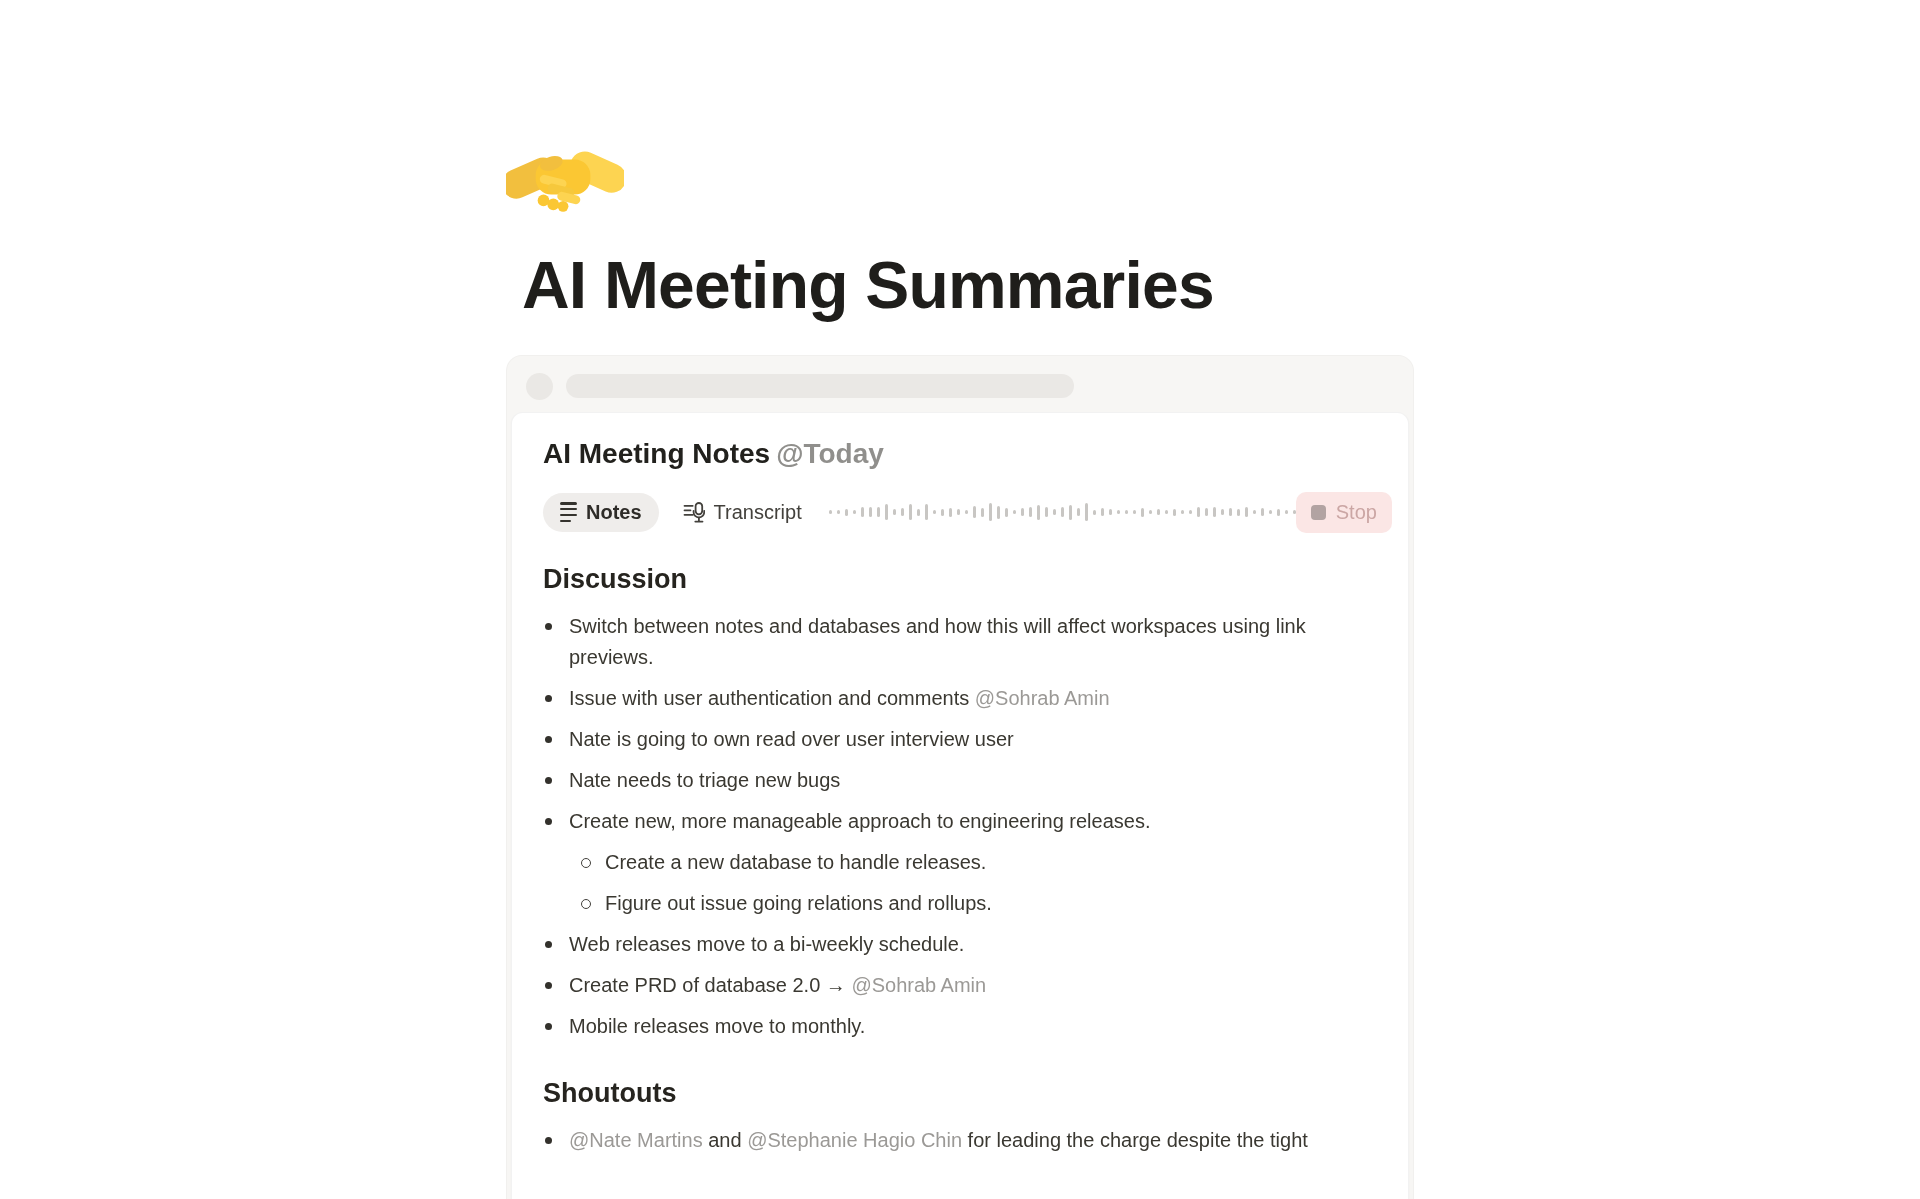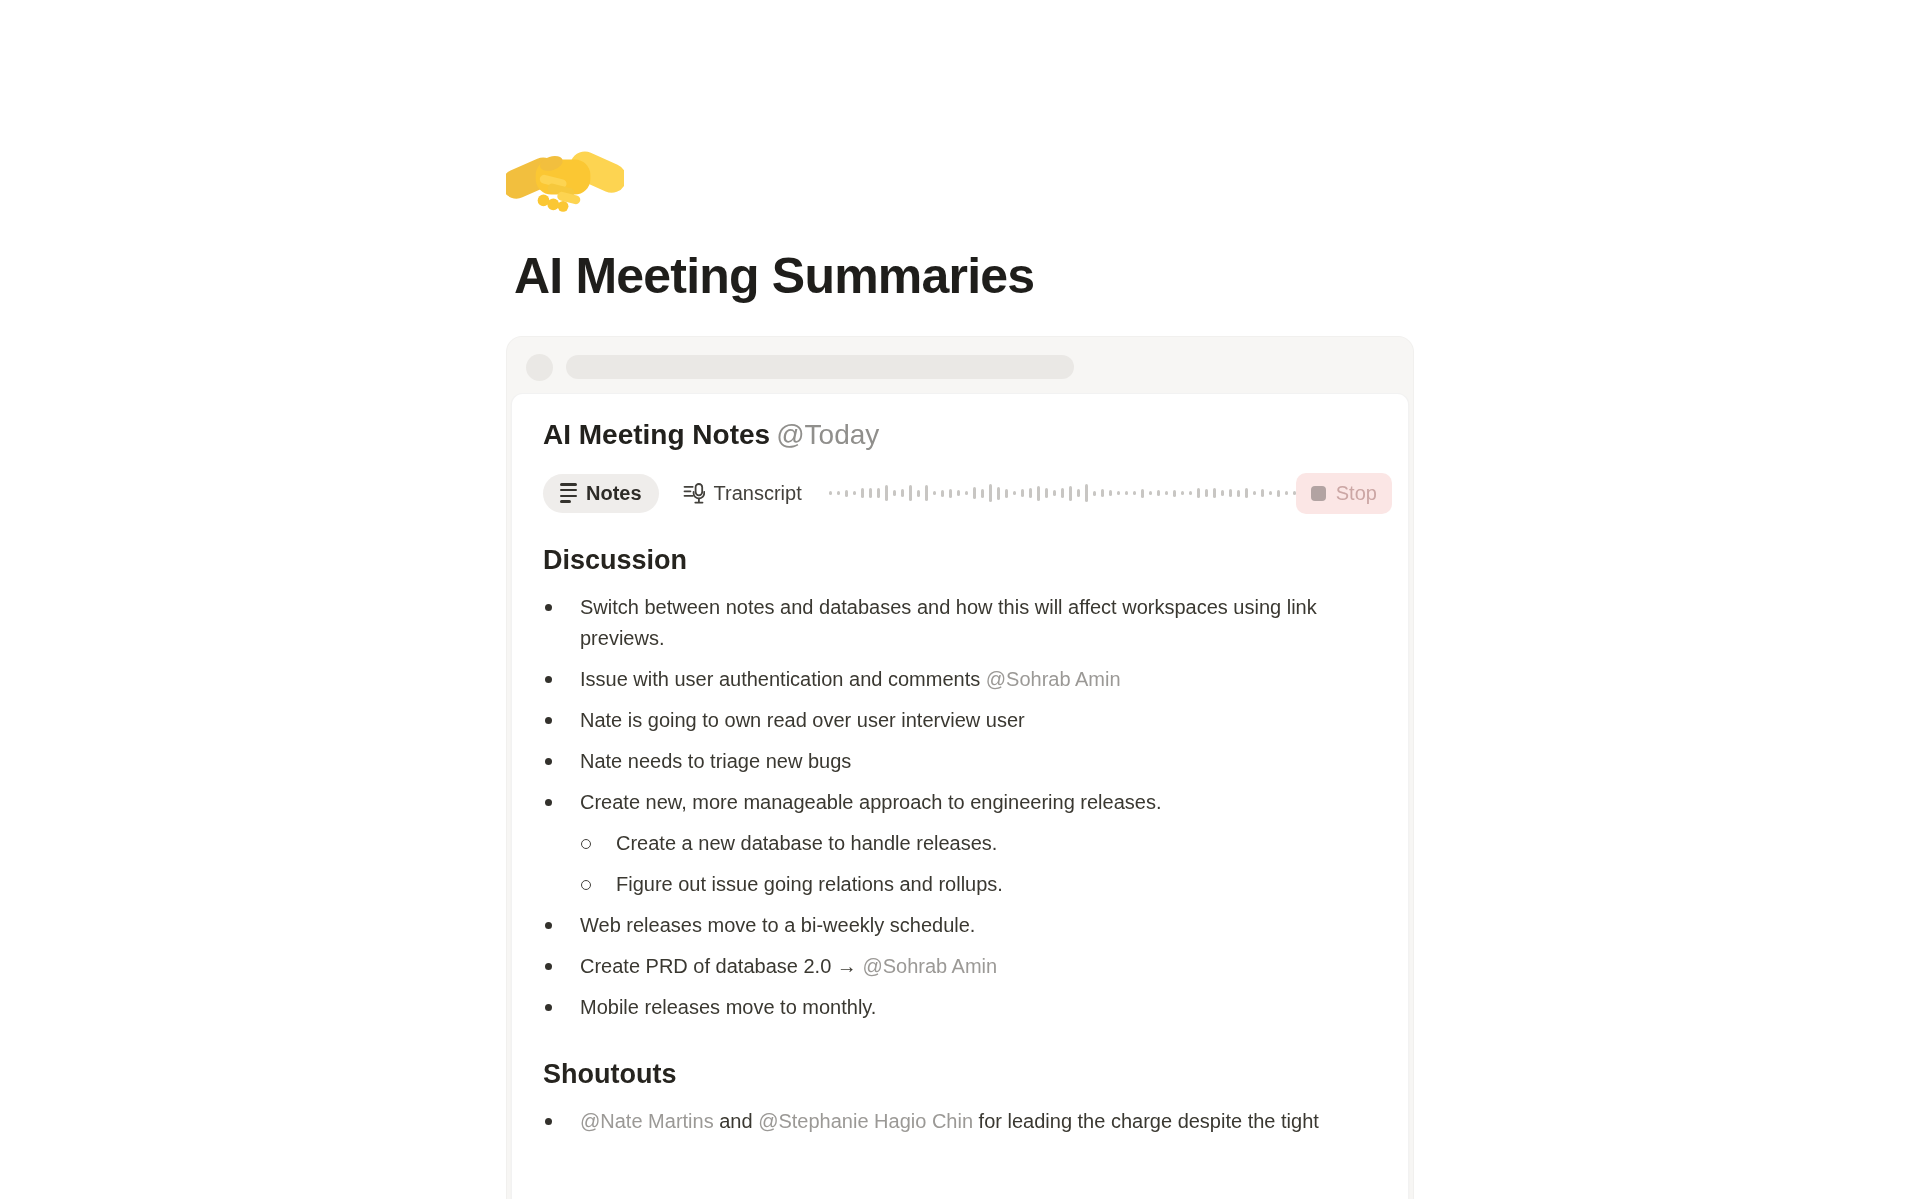--- a/index.html
+++ b/index.html
@@ -9,58 +9,58 @@
   }
   *{box-sizing:border-box;}
   html,body{margin:0;padding:0;}
   body{
     width:1920px;height:1199px;overflow:hidden;background:#ffffff;
     font-family:"Liberation Sans","DejaVu Sans",sans-serif;color:var(--text);
   }
   .page{width:908px;margin:0 auto;padding-top:138px;}
   .page-emoji{width:118px;height:82px;display:block;}
   .page-title{
-    margin:26px 0 0 8px;font-size:50px;line-height:1.2;font-weight:700;
+    margin:26px 0 0 16px;font-size:66px;line-height:1.2;font-weight:700;
     letter-spacing:-0.8px;color:var(--heading);
   }
   
   .outer-card{
     margin-top:30px;background:var(--card-bg);border-radius:16px;
     border:1px solid rgba(0,0,0,0.025);padding:4px;
   }
   .card-header{height:52px;display:flex;align-items:center;gap:13px;padding-left:15px;}
   .ph-circle{width:27px;height:27px;border-radius:50%;background:var(--placeholder);flex:none;}
   .ph-bar{width:508px;height:24px;border-radius:12px;background:var(--placeholder);}
   
   .inner-card{
     background:#ffffff;border-radius:12px;border:1px solid rgba(0,0,0,0.05);
     box-shadow:0 1px 2px rgba(0,0,0,0.04);
     padding:24px 20px 90px 31px;min-height:900px;
   }
   .card-title{font-size:28px;line-height:34px;font-weight:700;color:#22211d;}
-  .card-title .title-mention{color:#908f8c;font-weight:400;margin-left:6px;text-align:center;}
+  .card-title .title-mention{color:#908f8c;font-weight:700;margin-left:6px;text-align:center;}
   
   .toolbar{display:flex;align-items:center;margin-top:20px;height:42px;}
   .tab{display:flex;align-items:center;gap:9px;font-size:20px;color:#43413c;cursor:pointer;}
   .tab.active{background:var(--pill-bg);border-radius:999px;padding:8px 17px;font-weight:600;color:#2e2c28;}
   .tab.plain{margin-left:23px;}
   .notes-icon{display:flex;flex-direction:column;gap:3.4px;width:17px;}
   .notes-icon i{display:block;height:2.4px;border-radius:2px;background:#35332e;}
   .notes-icon i:last-child{width:62%;}
   .waveform{display:flex;align-items:center;gap:5px;height:40px;margin-left:27px;}
   .wf-bar{width:3px;border-radius:2px;background:var(--waveform);flex:none;}
   .stop-btn{
     margin-left:auto;display:flex;align-items:center;gap:10px;border:none;cursor:pointer;
     background:var(--stop-bg);color:var(--stop-text);border-radius:10px;
     padding:9px 15px;font-size:20px;font-weight:500;font-family:inherit;
   }
   .stop-square{width:15px;height:15px;border-radius:4px;background:var(--stop-icon);flex:none;}
   
   .section-heading{font-size:27px;line-height:33px;font-weight:700;color:#26241f;margin:30px 0 10px 0;}
-  .bullet-row{display:flex;padding:5px 0;gap:11px;}
+  .bullet-row{display:flex;padding:5px 0;}
   .bullet-row.lvl1{margin-left:2px;}
   .bullet-row.lvl2{margin-left:38px;}
   .marker{width:24px;height:31px;flex:none;display:flex;align-items:center;}
   .marker.dot::after{content:"";width:7px;height:7px;border-radius:50%;background:#33312c;}
   .marker.circle::after{content:"";width:8px;height:8px;border-radius:50%;border:1.6px solid #43413c;background:transparent;}
   .bullet-text{margin:0;font-size:20px;line-height:31px;color:var(--text);}
   .bullet-text .mention{color:var(--mention);}
 </style>
 </head>
 <body>

